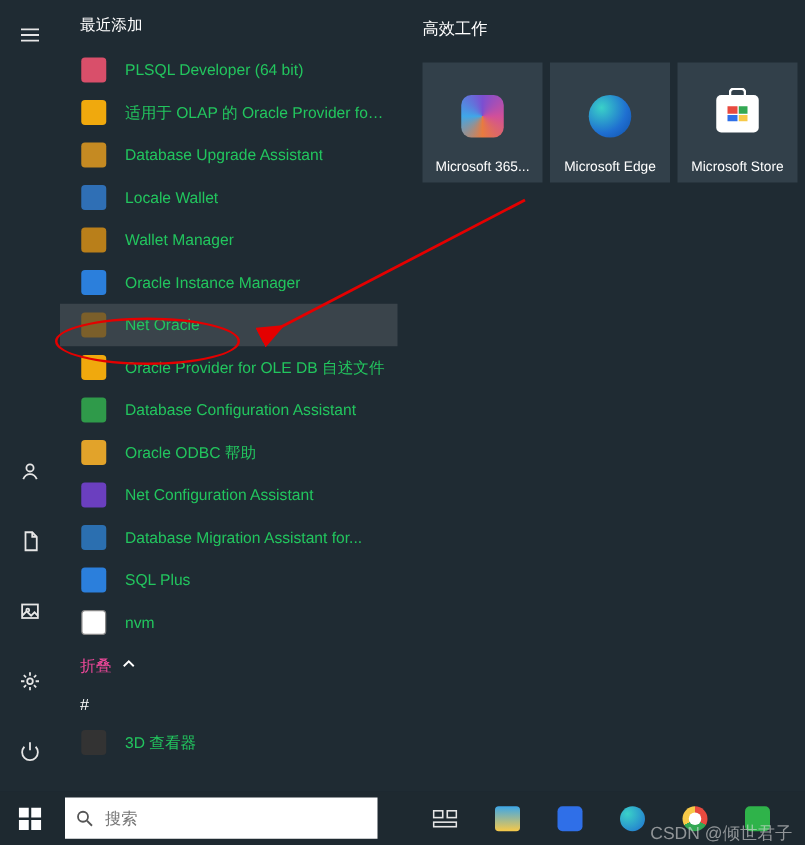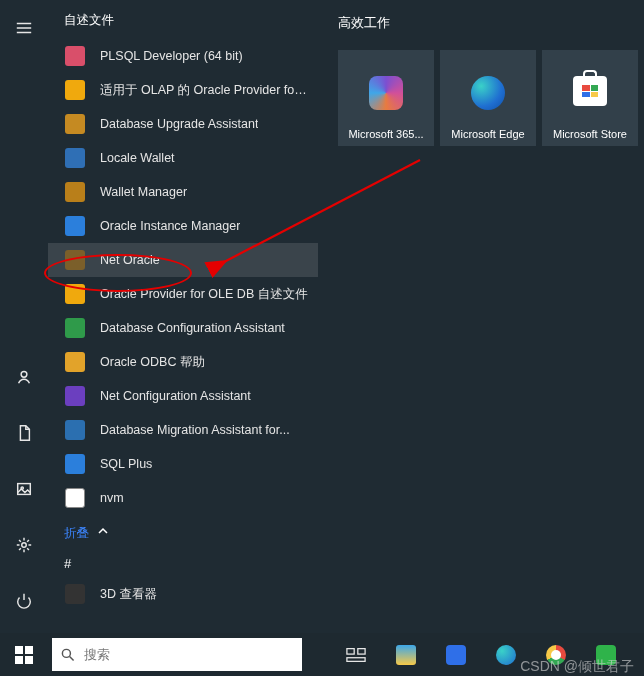--- a/index.html
+++ b/index.html
@@ -54,37 +54,37 @@
     font-weight: 500;
   }
   .app-item {
     display: flex;
     align-items: center;
     gap: 14px;
     height: 34px;
     padding: 0 10px 0 16px;
     cursor: pointer;
     font-size: 12.5px;
-    color: #e5e5e5;
+    color: #22c55e;
   }
   .app-item.selected { background: rgba(255,255,255,0.12); }
   .app-icon {
     width: 22px; height: 22px;
     display:flex; align-items:center; justify-content:center;
     font-size: 14px;
     flex-shrink:0;
   }
   .app-label {
     white-space: nowrap;
     overflow: hidden;
     text-overflow: ellipsis;
   }
   .section-fold {
     font-size: 12.5px;
-    color:#3b82f6;
+    color:#ec4899;
     padding: 10px 0 8px 16px;
     display:flex; align-items:flex-start; gap:8px;
     cursor:pointer;
   }
   .letter-header {
     font-size: 13px;
     color:#fff;
     padding: 6px 0 6px 16px;
   }
 
@@ -237,21 +237,21 @@
       <div class="rail-icon">
         <svg viewBox="0 0 20 20">
             <path d="M10 2v7"></path>
             <path d="M5 6a7 7 0 1 0 10 0"></path>
           </svg>
       </div>
     </div>
   </div>
 
   <div class="apps-col">
-    <div class="section-header">自述文件</div>
+    <div class="section-header">最近添加</div>
     <div id="app-list">
         <div class="app-item">
           <div class="app-icon">
             <div class="ic-square" style="background: rgb(217, 79, 106);"></div>
           </div>
           <div class="app-label">PLSQL Developer (64 bit)</div>
         </div>
         <div class="app-item">
           <div class="app-icon">
             <div class="ic-square" style="background: rgb(240, 169, 13);"></div>

